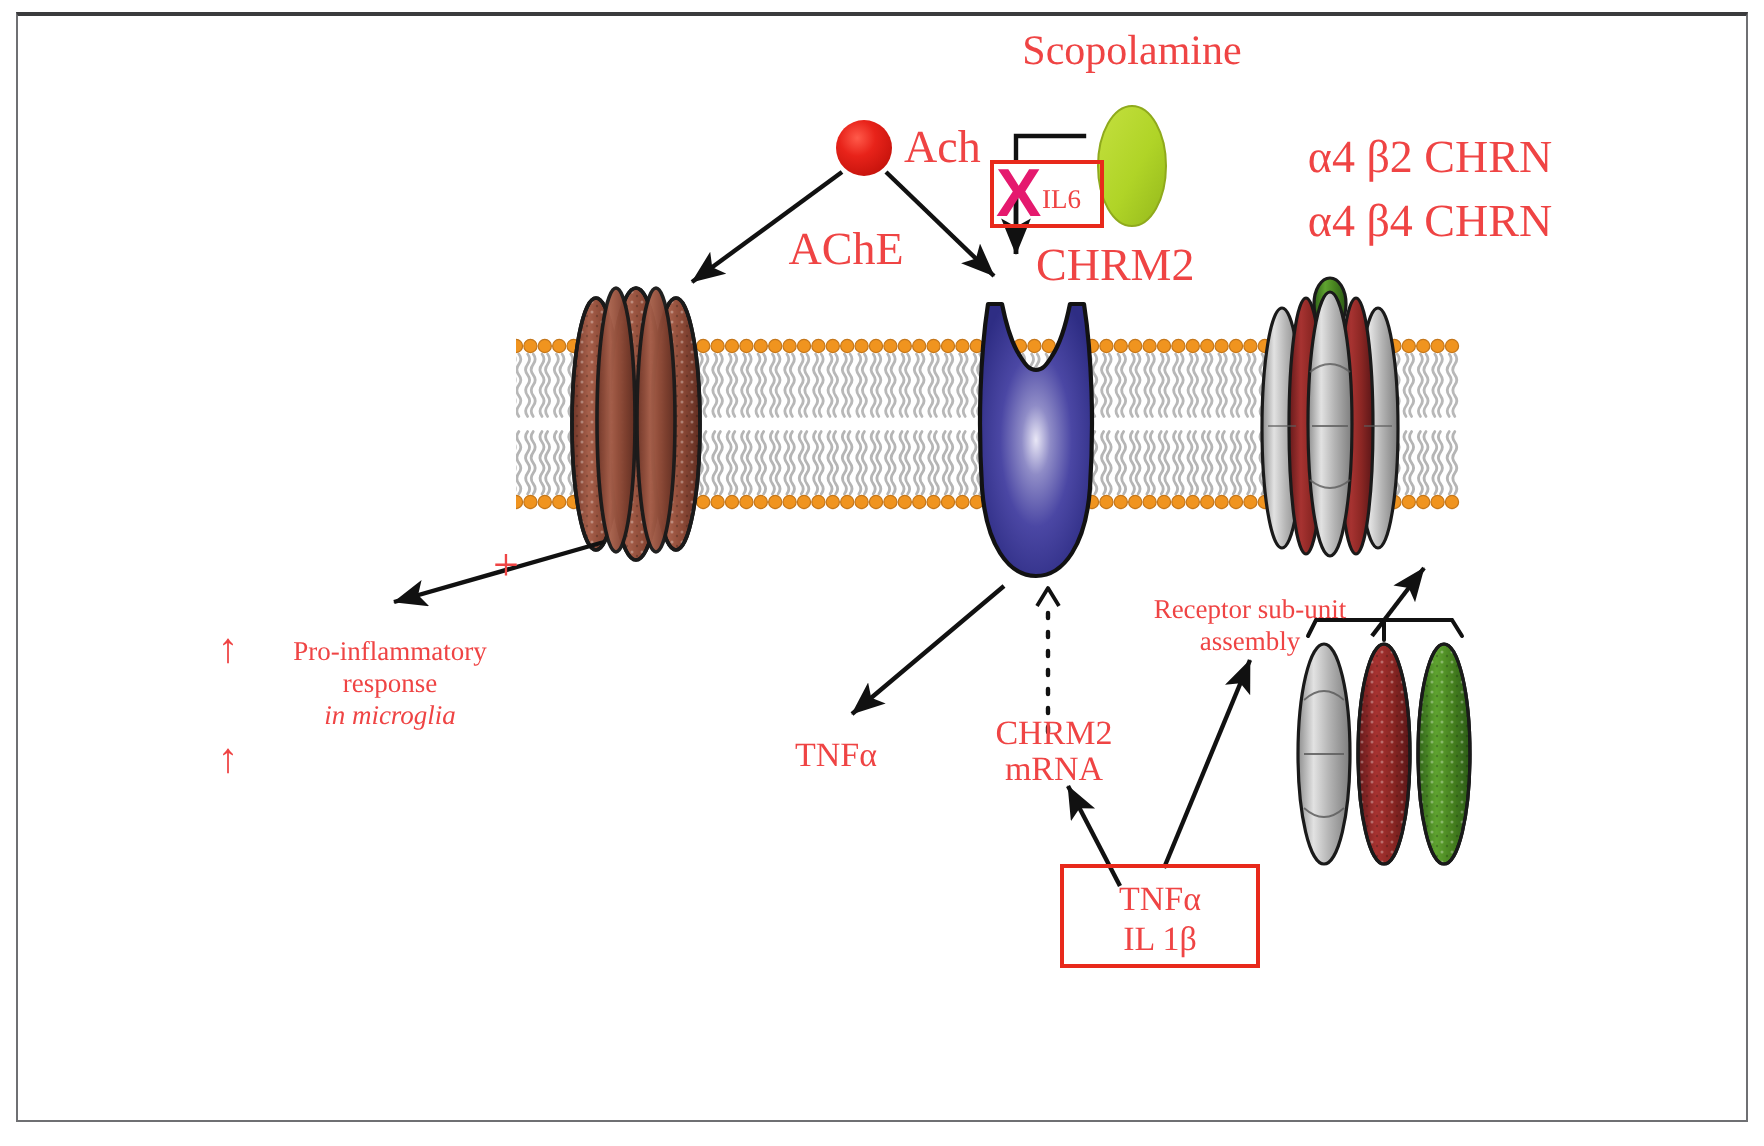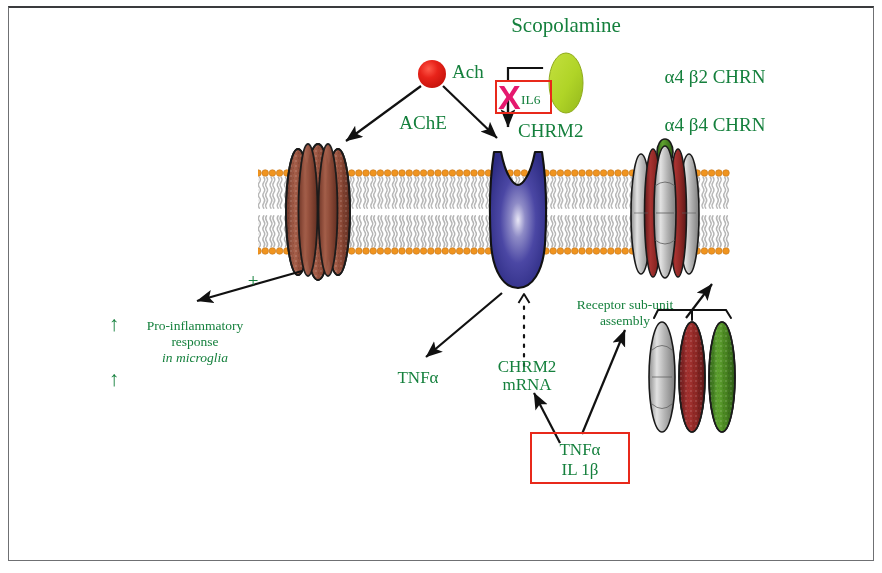--- a/index.html
+++ b/index.html
@@ -20,28 +20,28 @@
     width:866px;height:555px;
     border:1px solid #6f7073;
     border-top-width:2px;
     border-top-color:#3a3b3d;
     box-sizing:border-box;
     pointer-events:none;
   }
   #canvas{position:absolute;left:0;top:0;width:882px;height:573px;}
   .lbl{
     position:absolute;
-    color:#15803d;
+    color:#ef4444;
     line-height:1.12;
     white-space:pre;
     text-align:center;
   }
   
   .t-scopolamine{font-size:21px;}
-  .t-big{font-size:19px;}
+  .t-big{font-size:23px;}
   .t-mid{font-size:17px;}
   .t-small{font-size:13.5px;}
 
   
   .redbox{
     position:absolute;
     border:2.5px solid #e8291b;
     background:transparent;
     box-sizing:border-box;
   }
@@ -639,21 +639,21 @@
   <div class="lbl t-big" style="left:378px;top:112px;width:90px;">AChE</div>
 
   <div class="xmark" style="left:498px;top:80px;">X</div>
 
   <div class="lbl t-small" style="left:521px;top:92px;width:34px;text-align:left;">IL6</div>
 
   <div class="lbl t-big" style="left:518px;top:120px;width:110px;text-align:left;">CHRM2</div>
 
 
   <div class="lbl t-big" style="left:630px;top:66px;width:170px;">α4 β2 CHRN</div>
-  <div class="lbl t-big" style="left:630px;top:114px;width:170px;">α4 β4 CHRN</div>
+  <div class="lbl t-big" style="left:630px;top:98px;width:170px;">α4 β4 CHRN</div>
 
   <div class="lbl t-big" style="left:240px;top:270px;width:26px;">+</div>
 
   <div class="lbl t-small" style="left:104px;top:313px;width:20px;font-size:21px;font-weight:bold;">↑</div>
   <div class="lbl t-small" style="left:120px;top:334px;width:150px;">response</div>
   <div class="lbl t-small" style="left:120px;top:318px;width:150px;">Pro-inflammatory</div>
   <div class="lbl t-small" style="left:120px;top:350px;width:150px;font-style:italic;">in microglia</div>
 
   <div class="lbl t-small" style="left:104px;top:368px;width:20px;font-size:21px;font-weight:bold;">↑</div>
 

